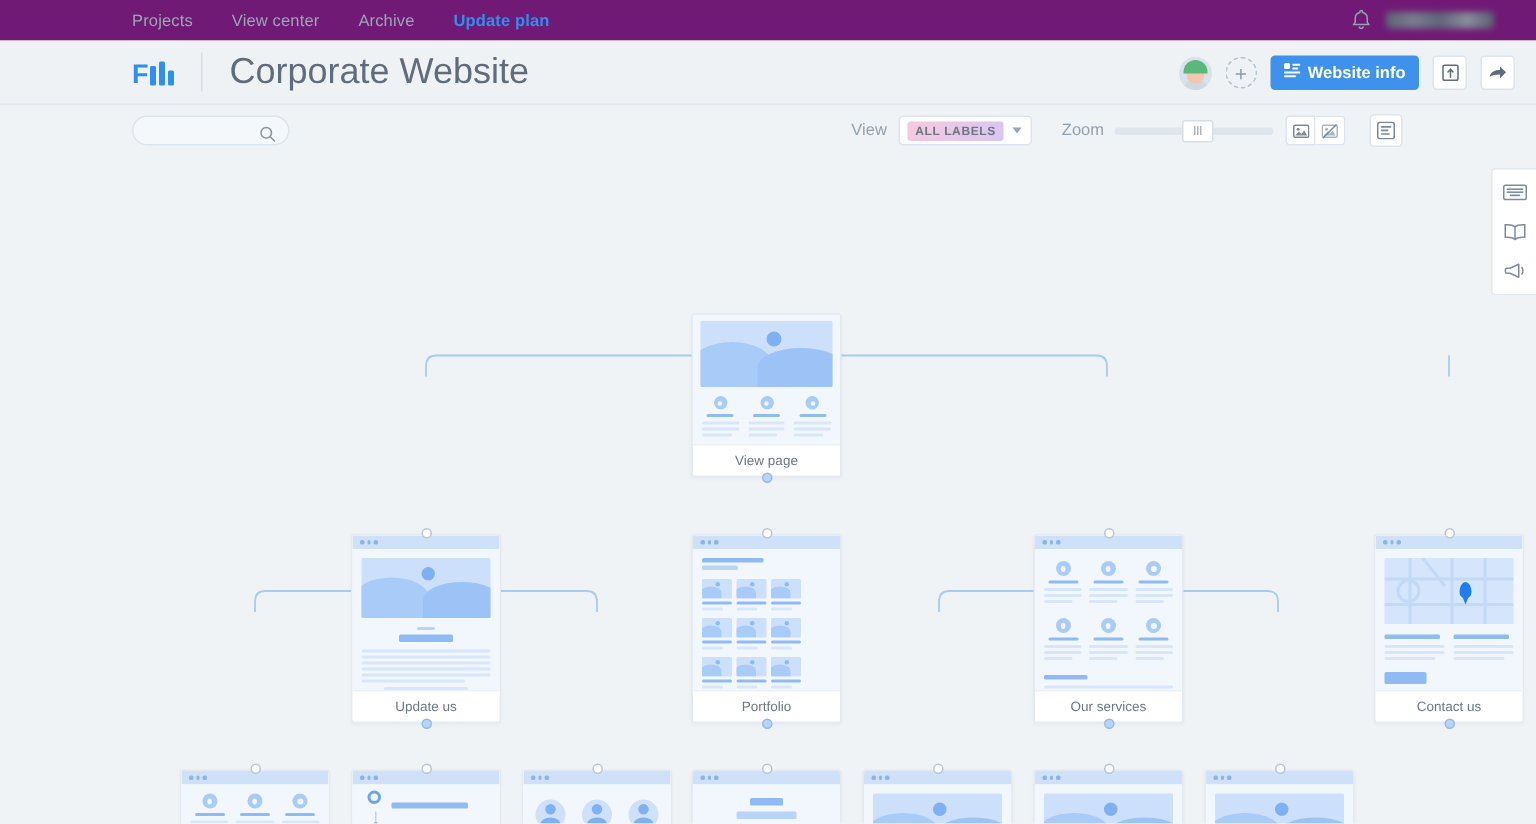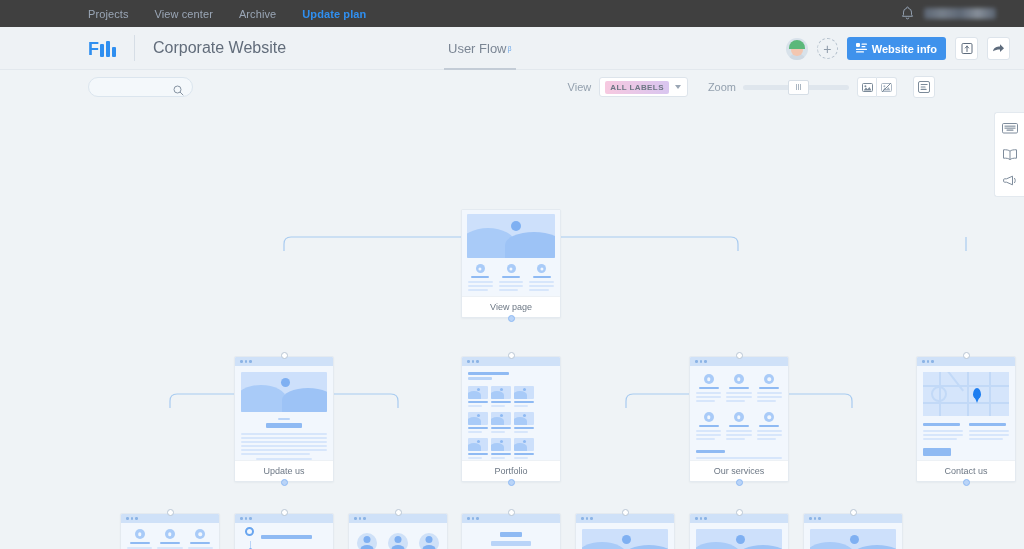--- a/index.html
+++ b/index.html
@@ -5,21 +5,21 @@
   * { box-sizing: border-box; margin: 0; padding: 0; }
   html, body {
     width: 1024px; height: 549px;
     font-family: "Liberation Sans", sans-serif;
     background: #eff3f6;
     overflow: hidden;
   }
 
   
   .topbar {
-    height: 27px; background: #404040;
+    height: 27px; background: #701a75;
     display: flex; align-items: center;
     position: relative;
   }
   .topnav { display: flex; align-items: center; gap: 26px; margin-left: 88px; }
   .topnav a {
     font-size: 11px; color: #9aa6b6; text-decoration: none; letter-spacing: .1px;
   }
   .topnav a.accent { color: #2f8ff0; font-weight: bold; }
   .topbar-right {
     position: absolute; right: 0; top: 0; height: 27px;
@@ -42,21 +42,21 @@
   .logo { margin-left: 88px; display: flex; align-items: flex-end; gap: 2px; height: 17px; }
   .logo .f {
     color: #2f8ff0; font-size: 18px; font-weight: bold; line-height: 15px;
     font-family: "Liberation Sans", sans-serif; letter-spacing: -1px;
   }
   .logo .bar { width: 4px; background: #2f8ff0; border-radius: 1px; }
   .logo .b1 { height: 13px; }
   .logo .b2 { height: 16px; }
   .logo .b3 { height: 10px; }
   .divider-v { width: 1px; height: 26px; background: #d6dee6; margin: 0 18px; }
-  .project-title { font-size: 16px; color: #616c7a; font-weight: normal; }
+  .project-title { font-size: 24px; color: #616c7a; font-weight: normal; }
 
   .tabs { position: absolute; left: 444px; top: 0; height: 43px; display: flex; gap: 30px; }
   .tab {
     position: relative; display: flex; align-items: center; height: 43px;
     font-size: 13px; color: #7b8694; cursor: pointer; padding: 0 4px;
   }
   .tab.active { color: #3b8fea; }
   .tab .underline {
     position: absolute; left: 0; right: 0; bottom: 0; height: 2px; background: #3b8fea;
   }
@@ -225,25 +225,20 @@
   <div class="logo">
     <span class="f">F</span>
     <span class="bar b1"></span>
     <span class="bar b2"></span>
     <span class="bar b3"></span>
   </div>
   <div class="divider-v"></div>
   <div class="project-title">Corporate Website</div>
 
   <div class="tabs">
-    <div class="tab">
-      <span>User Flow</span>
-      <span class="sup">β</span>
-      <span class="underline gray"></span>
-    </div>
   </div>
 
   <div class="header-right">
     <div class="avatar">
       <span class="body"></span>
       <span class="face"></span>
       <span class="hair"></span>
     </div>
     <div class="plus-btn">+</div>
     <button class="pinfo-btn">

